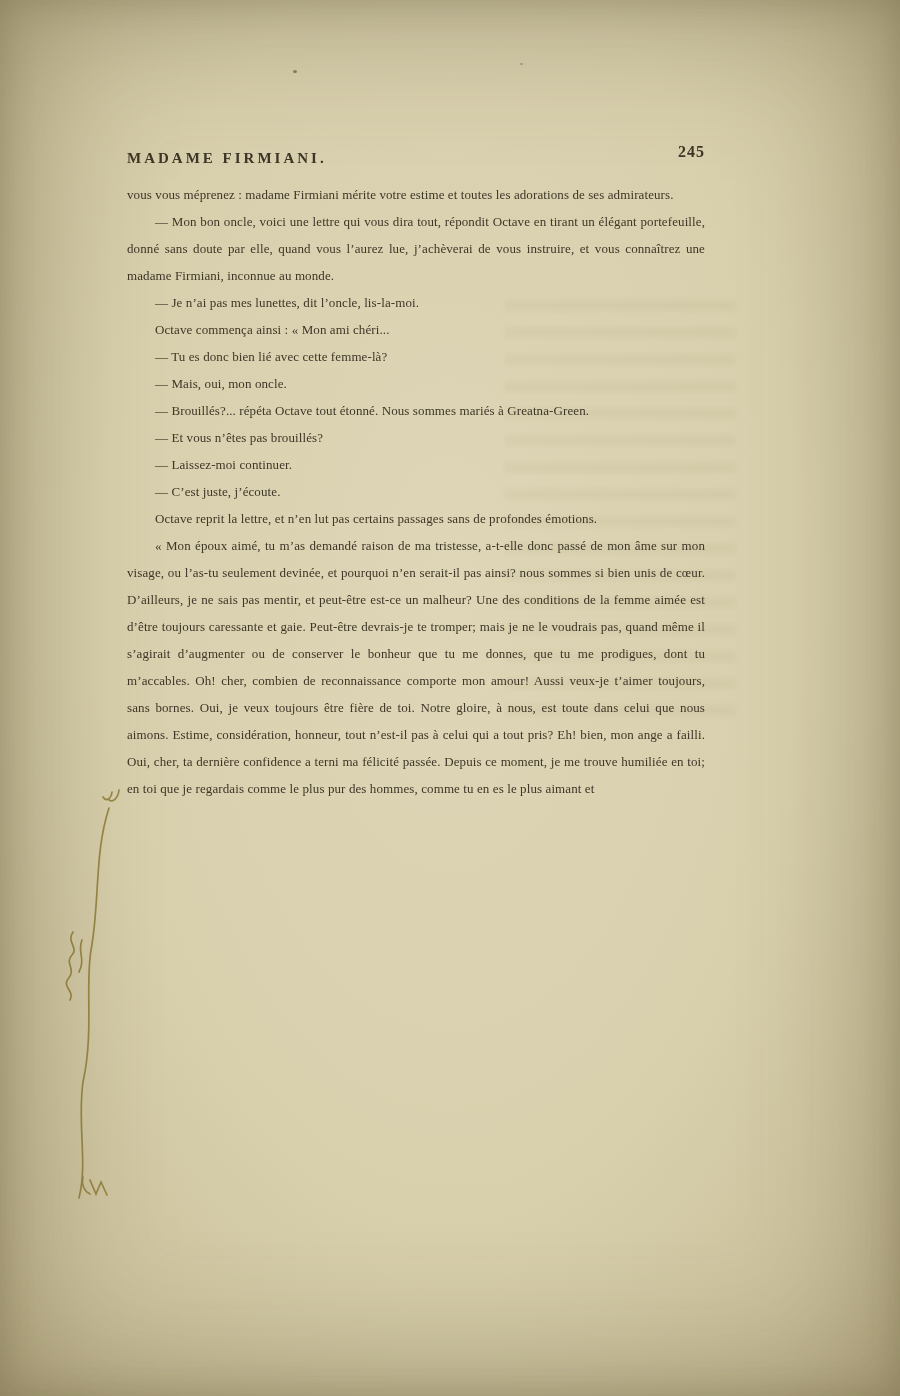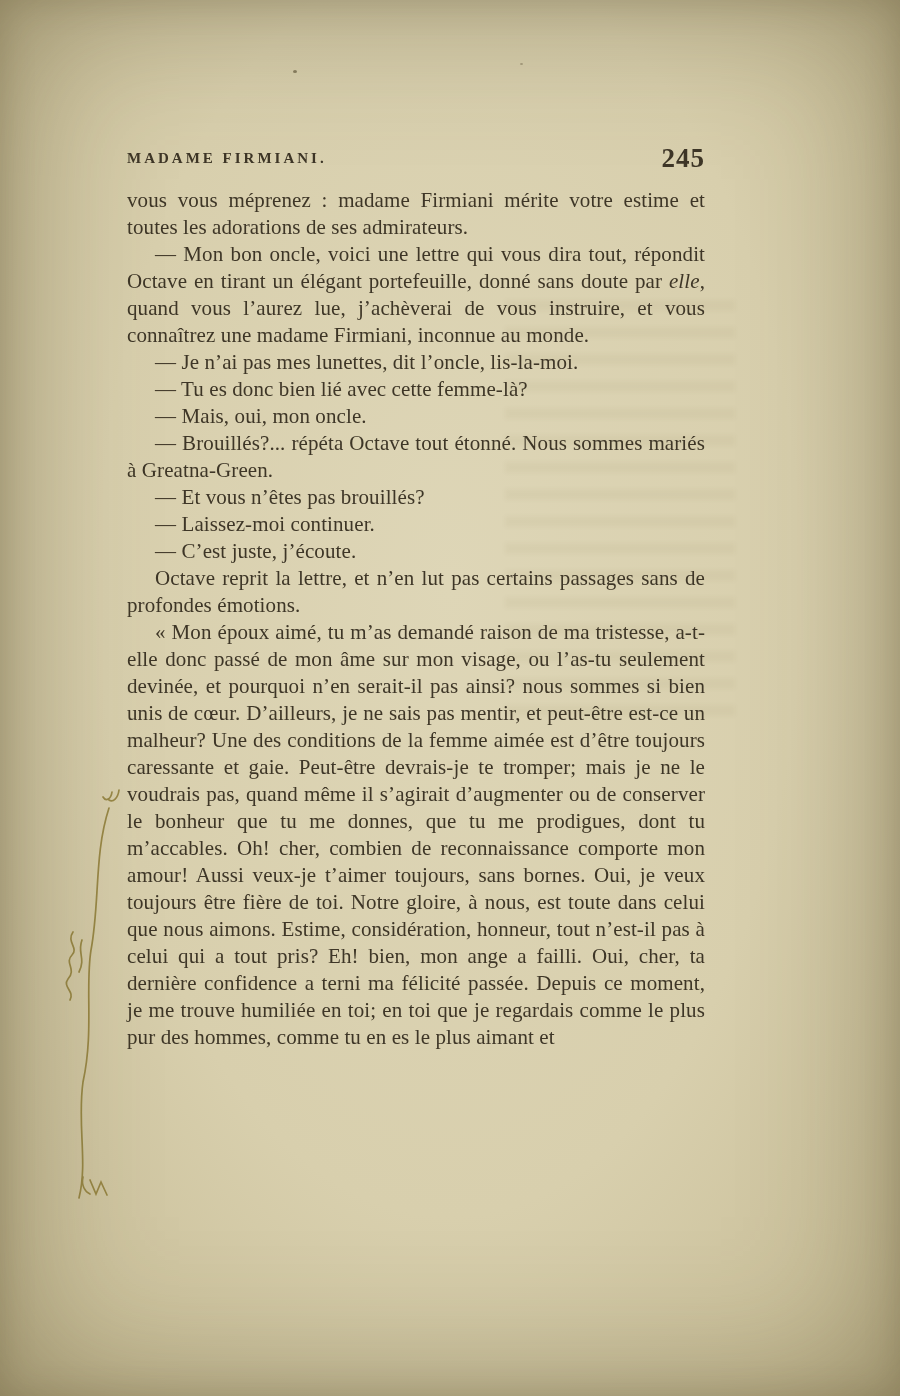--- a/index.html
+++ b/index.html
@@ -26,30 +26,30 @@
     box-shadow:inset 0 0 150px rgba(82,70,38,.45), inset 0 0 35px rgba(82,70,38,.22);
   }
   .header{
     position:absolute;left:127px;top:146px;width:578px;height:26px;color:var(--ink);
   }
   .running-title{
     position:absolute;left:0;right:0;top:4px;text-align:left;
     font-size:15px;font-weight:bold;letter-spacing:3px;
   }
   .page-number{
-    position:absolute;right:0;top:-3px;font-size:27px;font-weight:bold;letter-spacing:1px;margin-left:28px;
+    position:absolute;right:0;top:-3px;font-size:16px;font-weight:bold;letter-spacing:1px;margin-left:28px;
   }
   .text-block{
-    position:absolute;left:127px;top:187px;width:578px;
-    color:var(--ink);font-size:21px;line-height:27px;
+    position:absolute;left:127px;top:181px;width:578px;
+    color:var(--ink);font-size:13px;line-height:27px;
     text-align:justify;letter-spacing:.1px;
   }
   .text-block p.para{margin:0;}
   .text-block p.para.indent{text-indent:28px;}
-  .text-block .italic{font-style:italic;}
+  .text-block .italic{}
   .margin-marks{
     position:absolute;left:52px;top:782px;width:90px;height:430px;
   }
   .showthrough{
     position:absolute;right:165px;top:300px;width:230px;height:430px;
     background:repeating-linear-gradient(to bottom, rgba(120,104,58,.10) 0 11px, rgba(120,104,58,0) 11px 27px);
     filter:blur(2px);opacity:.5;pointer-events:none;
   }
   .speck{
     position:absolute;width:4px;height:3px;border-radius:50%;
@@ -67,20 +67,21 @@
 
   <div class="header">
     <div class="running-title">MADAME FIRMIANI.</div>
     <div class="page-number">245</div>
   </div>
 
   <div class="text-block">
       <p class="para"><span>vous vous méprenez : madame Firmiani mérite votre estime et toutes les adorations de ses admirateurs.</span></p>
       <p class="para indent"><span>— Mon bon oncle, voici une lettre qui vous dira tout, répondit Octave en tirant un élégant portefeuille, donné sans doute par </span><span class="italic">elle</span><span>, quand vous l’aurez lue, j’achèverai de vous instruire, et vous connaîtrez une madame Firmiani, inconnue au monde.</span></p>
       <p class="para indent"><span>— Je n’ai pas mes lunettes, dit l’oncle, lis-la-moi.</span></p>
+      <p class="para indent"><span>Octave commença ainsi : « Mon ami chéri...</span></p>
       <p class="para indent"><span>— Tu es donc bien lié avec cette femme-là?</span></p>
       <p class="para indent"><span>— Mais, oui, mon oncle.</span></p>
       <p class="para indent"><span>— Brouillés?... répéta Octave tout étonné. Nous sommes mariés à Greatna-Green.</span></p>
       <p class="para indent"><span>— Et vous n’êtes pas brouillés?</span></p>
       <p class="para indent"><span>— Laissez-moi continuer.</span></p>
       <p class="para indent"><span>— C’est juste, j’écoute.</span></p>
       <p class="para indent"><span>Octave reprit la lettre, et n’en lut pas certains passages sans de profondes émotions.</span></p>
       <p class="para indent"><span>« Mon époux aimé, tu m’as demandé raison de ma tristesse, a-t-elle donc passé de mon âme sur mon visage, ou l’as-tu seulement devinée, et pourquoi n’en serait-il pas ainsi? nous sommes si bien unis de cœur. D’ailleurs, je ne sais pas mentir, et peut-être est-ce un malheur? Une des conditions de la femme aimée est d’être toujours caressante et gaie. Peut-être devrais-je te tromper; mais je ne le voudrais pas, quand même il s’agirait d’augmenter ou de conserver le bonheur que tu me donnes, que tu me prodigues, dont tu m’accables. Oh! cher, combien de reconnaissance comporte mon amour! Aussi veux-je t’aimer toujours, sans bornes. Oui, je veux toujours être fière de toi. Notre gloire, à nous, est toute dans celui que nous aimons. Estime, considération, honneur, tout n’est-il pas à celui qui a tout pris? Eh! bien, mon ange a failli. Oui, cher, ta dernière confidence a terni ma félicité passée. Depuis ce moment, je me trouve humiliée en toi; en toi que je regardais comme le plus pur des hommes, comme tu en es le plus aimant et</span></p>
     </div>
 

